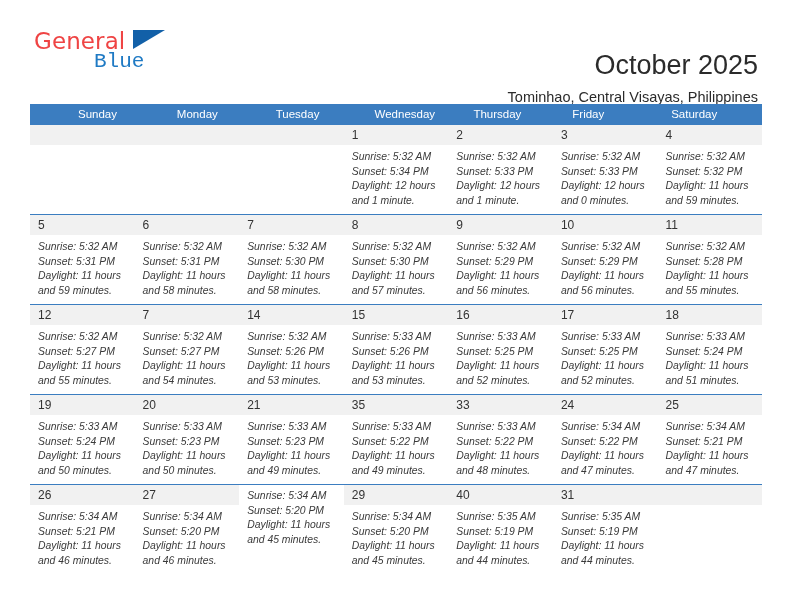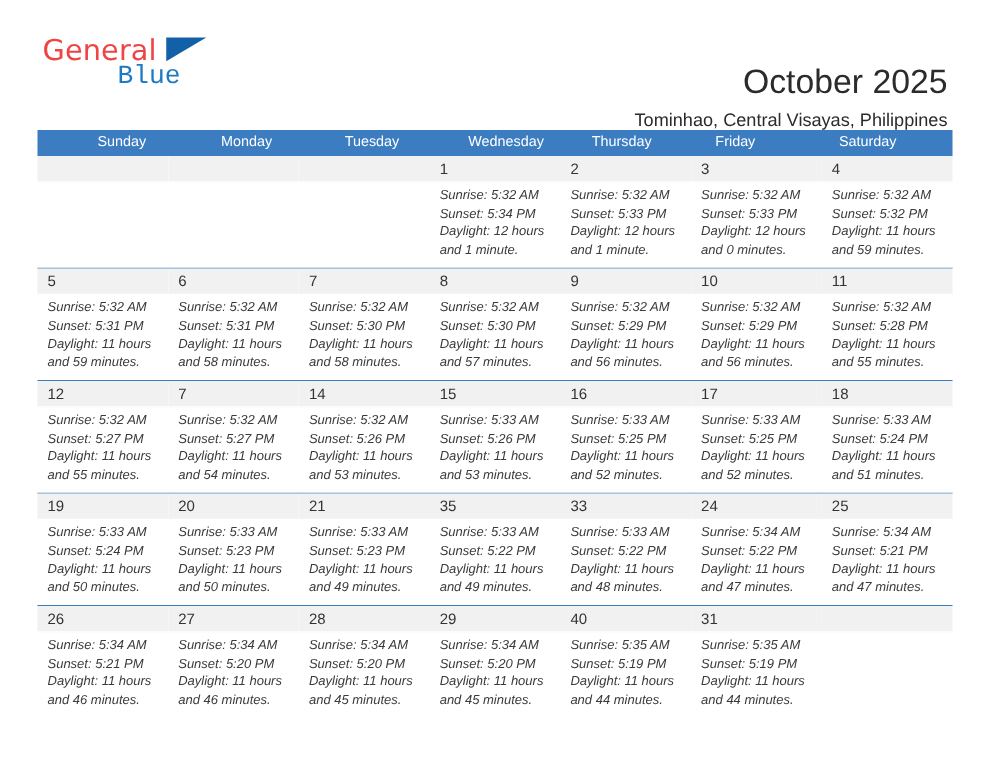--- a/index.html
+++ b/index.html
@@ -511,23 +511,20 @@
             <span class="daynum">27</span>
           </div>
           <div class="day-body">
             <div class="day-line">Sunrise: 5:34 AM</div>
             <div class="day-line">Sunset: 5:20 PM</div>
             <div class="day-line">Daylight: 11 hours</div>
             <div class="day-line">and 46 minutes.</div>
           </div>
         </div>
       <div class="day-cell">
-          <div class="daynum-band">
-            <span class="daynum">28</span>
-          </div>
           <div class="day-body">
             <div class="day-line">Sunrise: 5:34 AM</div>
             <div class="day-line">Sunset: 5:20 PM</div>
             <div class="day-line">Daylight: 11 hours</div>
             <div class="day-line">and 45 minutes.</div>
           </div>
         </div>
       <div class="day-cell">
           <div class="daynum-band">
             <span class="daynum">29</span>

